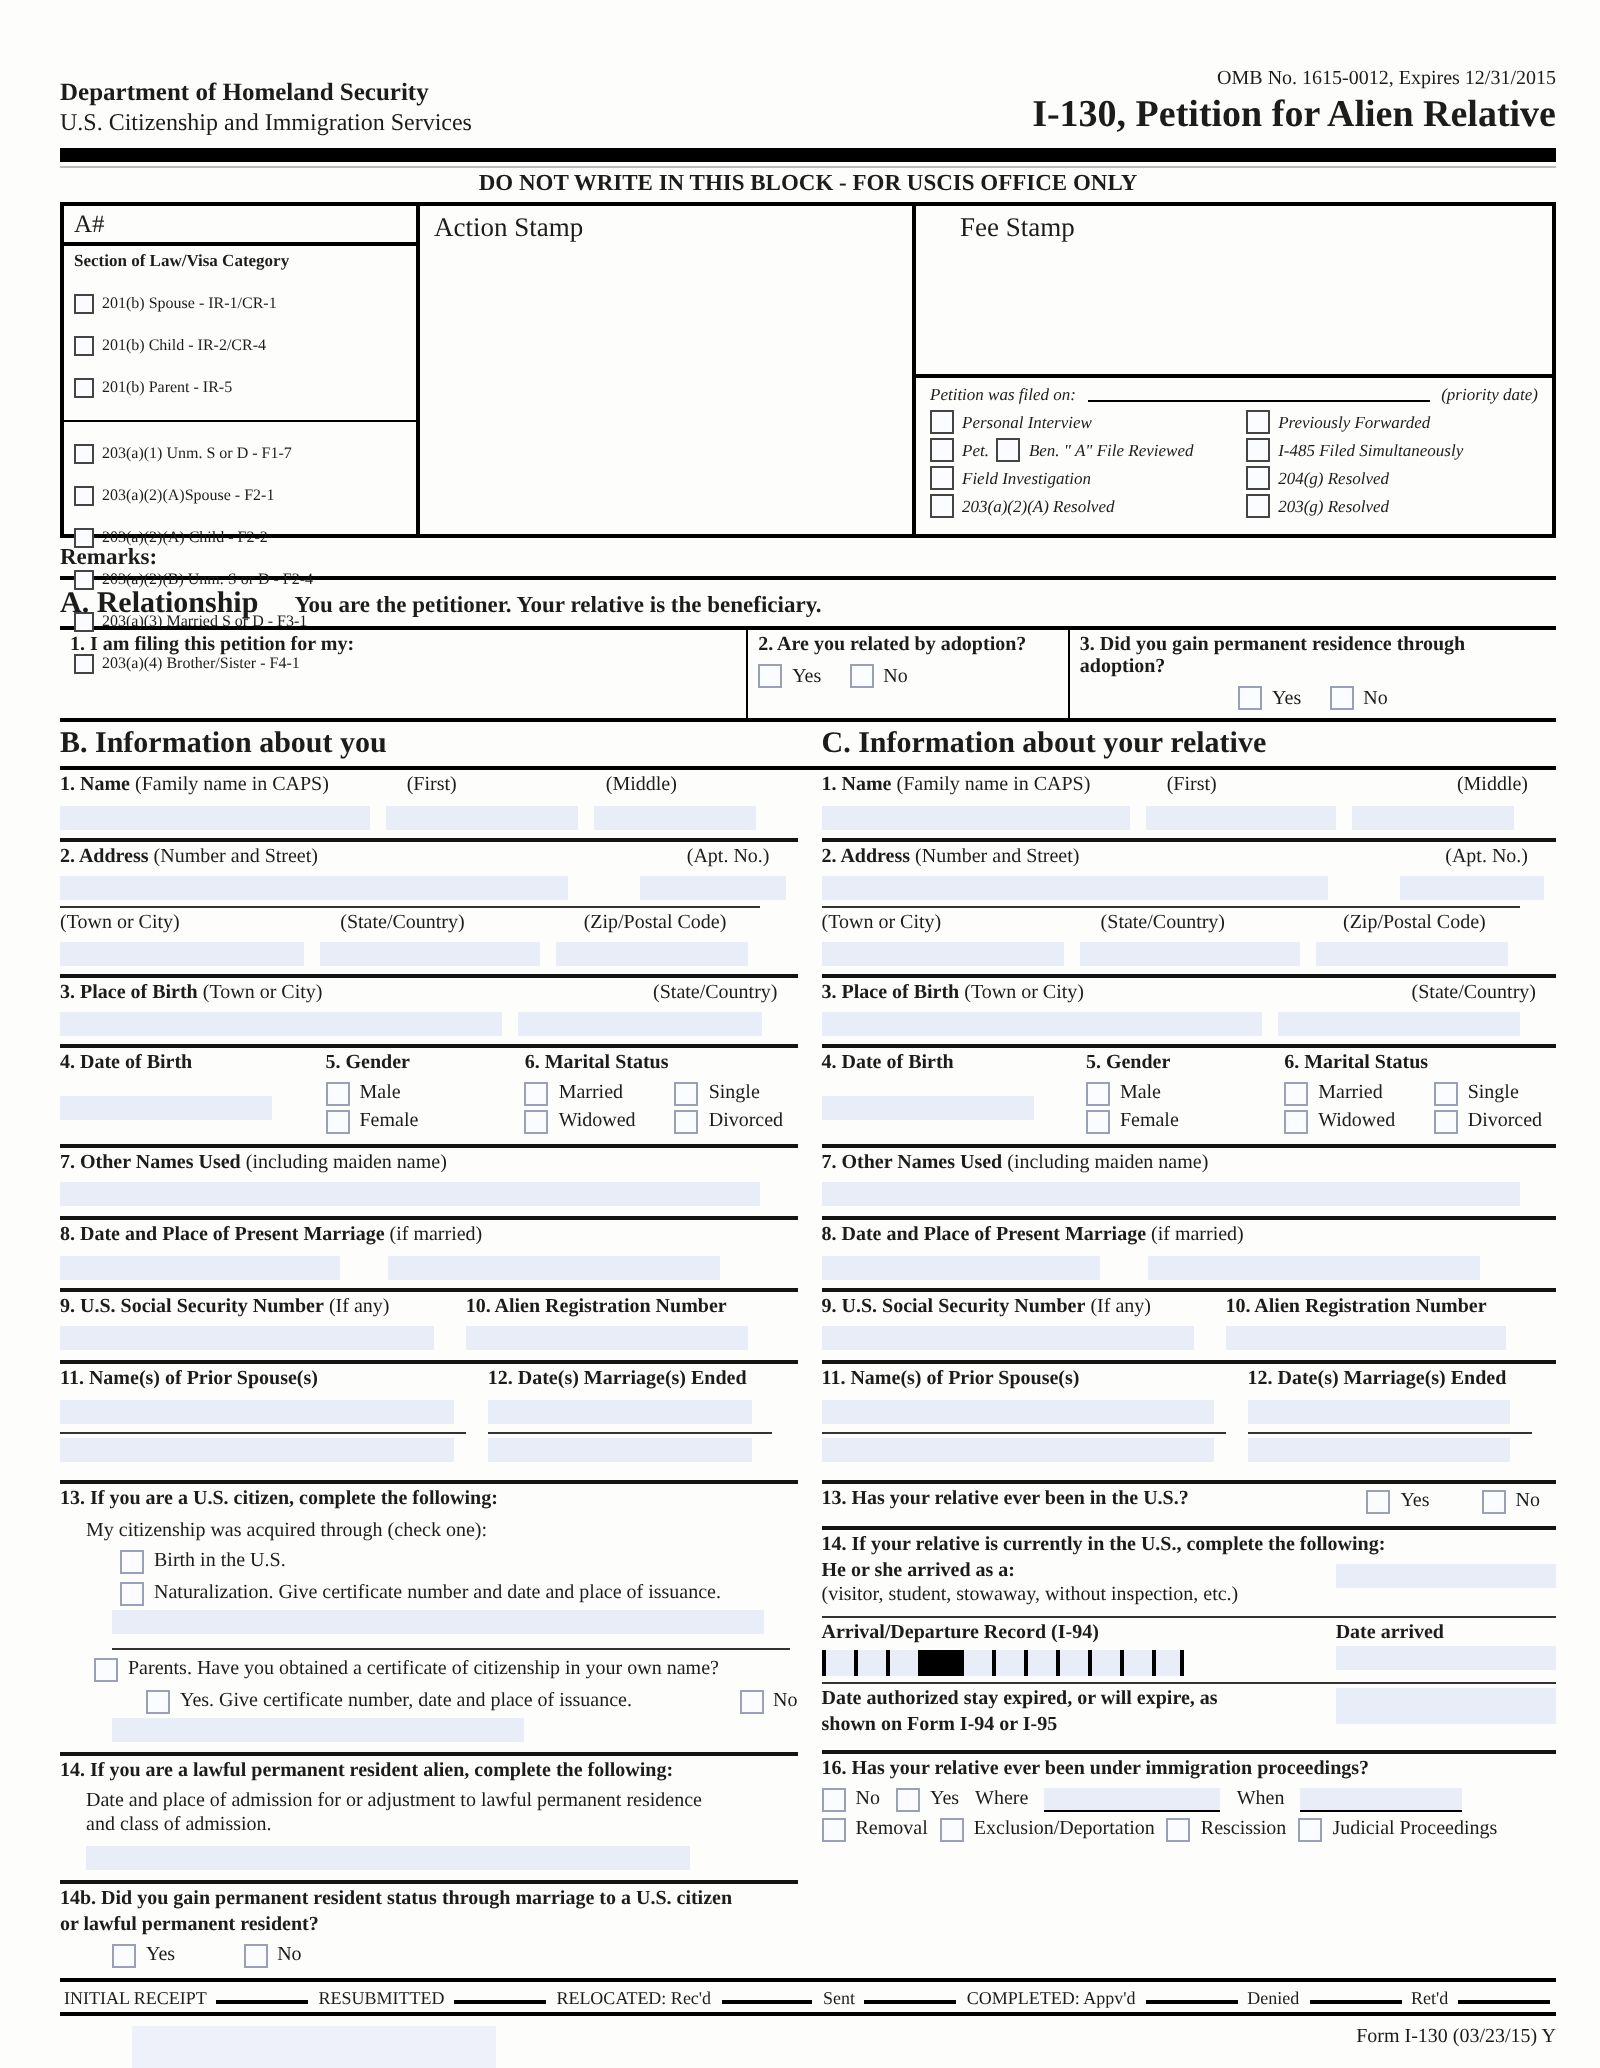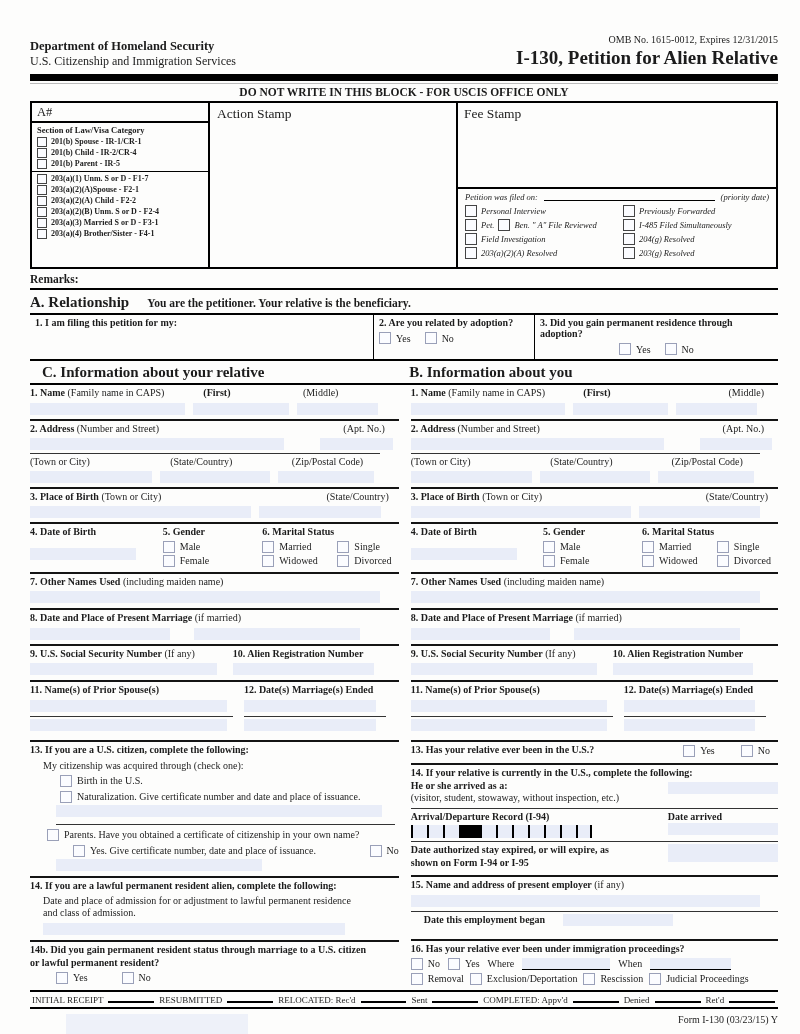--- a/index.html
+++ b/index.html
@@ -21,25 +21,25 @@
   .black-bar { height:7px; background:#000; margin-top:5px; }
   .banner { text-align:center; font-weight:bold; font-size:11.5px; padding:2px 0 3px;
             border-top:1px solid #bbb; margin-top:2px; border-bottom:2px solid #000; }
 
   
   .office { display:flex; border:2px solid #000; border-top:none; height:166px; }
   .office-col1 { width:178px; border-right:2px solid #000; display:flex; flex-direction:column; }
   .a-number { border-bottom:2px solid #000; padding:2px 5px; font-size:12.5px; height:20px; }
   .law { padding:2px 5px 0; font-size:8px; line-height:1.25; }
   .law-title { font-weight:bold; font-size:8.5px; margin-bottom:1px; }
-  .law-item { display:flex; align-items:center; gap:4px; margin:1px 0;font-weight:bold; }
+  .law-item { display:flex; align-items:center; gap:4px; margin:11px 0; }
   .law-divider { border-top:1.5px solid #000; margin:2px -5px; }
   .office-col2 { width:248px; border-right:2px solid #000; padding:3px 7px; font-size:13.5px; }
   .office-col3 { flex:1; display:flex; flex-direction:column; }
-  .fee-stamp { height:86px; border-bottom:2px solid #000; padding:3px 6px; font-size:13.5px; }
+  .fee-stamp { height:86px; border-bottom:2px solid #000; padding:3px 22px; font-size:13.5px; }
   .filed { padding:3px 7px 0; font-size:8.5px; font-style:italic; line-height:1.3; }
   .filed-line { display:flex; align-items:center; }
   .filed-rule { flex:1; border-bottom:1px solid #000; height:7px; margin:0 6px; }
   .filed-grid { margin-top:2px; }
   .filed-row { display:flex; align-items:center; margin:2px 0; }
   .filed-left { width:52%; display:flex; align-items:center; gap:4px; }
   .filed-right { flex:1; display:flex; align-items:center; gap:4px; }
 
   
   .cb { width:12px; height:12px; border:1px solid #9aa0b8; background:#fbfcff; display:inline-block; flex:none; }
@@ -77,21 +77,21 @@
   .hint { font-weight:normal; }
   .flexr { display:flex; }
   .ind1 { margin-left:13px; }
   .ind2 { margin-left:26px; }
   .cbrow { display:flex; align-items:flex-start; gap:5px; margin-top:3px;padding-left:17px; }
   .cbrow .cb { margin-top:0; }
   .thinline { border-top:1.5px solid #333; margin:3px 0 2px; }
   .mt2 { margin-top:2px; } .mt3 { margin-top:3px; } .mt4 { margin-top:4px; }
 
   
-  .g47 { width:47%; } .g27 { width:27%;font-weight:bold; } .gfl { flex:1; }
+  .g47 { width:47%; } .g27 { width:27%; } .gfl { flex:1; }
   .w95 { width:95%; } .w92 { width:92%; } .w85 { width:85%; } .w80 { width:80%; }
   .w70 { width:70%; } .w60 { width:60%; } .w45 { width:45%; } .w42 { width:42%; } .w38 { width:38%; } .w33 { width:33%; } .w30 { width:30%; }
   .w26 { width:26%; } .w22 { width:22%; } .w20 { width:20%; }
   .gap8 { gap:8px; } .gap14 { gap:14px; }
   .sb { justify-content:space-between; }
 
   .r456 { display:flex; min-height:48px; }
   .r456 .c1 { width:36%; } .r456 .c2 { width:27%; } .r456 .c3 { flex:1; }
   .gm-row { display:flex; align-items:center; gap:5px; margin-top:2px; }
   .ms-grid { display:flex; margin-top:2px; }
@@ -276,22 +276,22 @@
             </span>
         <span class="opt">
               <span class="cb"></span>
               <span>No</span>
             </span>
       </div>
     </div>
   </div>
 
   <div class="bc-heads">
+    <div class="bc-head bc-b">B.  Information about you</div>
     <div class="bc-head bc-c">C.  Information about your relative</div>
-    <div class="bc-head bc-b">B.  Information about you</div>
   </div>
 
   <div class="cols">
 
     <div class="col">
 
       <div class="frow">
         <div class="flexr">
           <span class="g47"><span class="lbl">1.  Name</span> <span class="hint">(Family name in CAPS)</span></span>
           <span class="g27 hint">(First)</span>
@@ -638,29 +638,20 @@
           </div>
           <input class="fld w30" style="">
         </div>
         <div class="thinline"></div>
         <div class="flexr sb">
           <span class="lbl" style="width:62%;">Date authorized stay expired, or will expire,  as shown on Form I-94 or I-95</span>
           <input class="fld w30" style="height: 18px;">
         </div>
       </div>
 
-      <div class="frow r15c">
-        <div><span class="lbl">15.  Name and address of present employer</span> <span class="hint">(if any)</span></div>
-        <input class="fld w95 mt3" style="">
-        <div class="thinline"></div>
-        <div class="flexr" style="gap:18px; align-items:center;">
-          <span class="lbl ind1">Date this employment began</span>
-          <input class="fld w30" style="">
-        </div>
-      </div>
 
       <div class="frow r16c last">
         <div class="lbl">16.  Has your relative ever been under immigration proceedings?</div>
         <div class="flexr mt2" style="gap:8px; align-items:flex-end;">
           <span class="opt">
                 <span class="cb"></span>
                 <span>No</span>
               </span>
           <span class="opt">
                 <span class="cb"></span>

